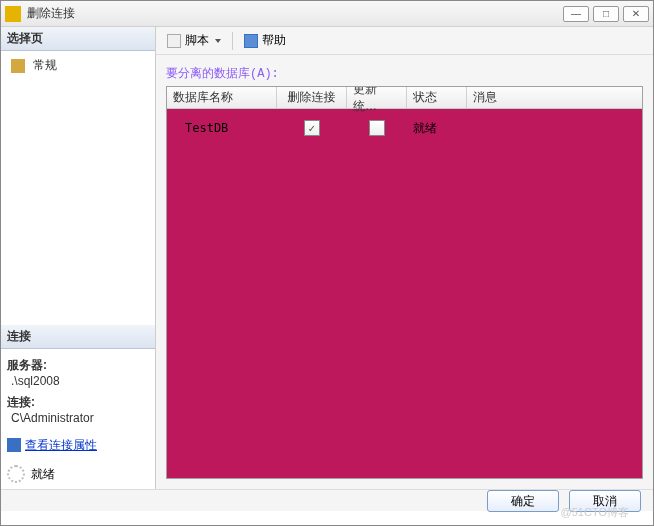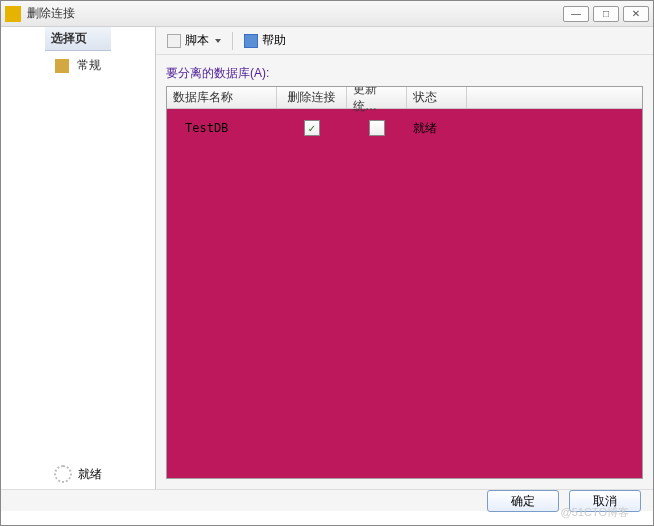--- a/index.html
+++ b/index.html
@@ -40,21 +40,20 @@
     .content {
       display: flex;
       height: calc(100% - 26px - 36px);
     }
     .sidebar {
       width: 155px;
       border-right: 1px solid #ccc;
       background: #fff;
       display: flex;
       flex-direction: column;
-      align-items: center;
     }
     .side-section-header {
       background: linear-gradient(#f0f4fa, #dce4f0);
       border-bottom: 1px solid #b8c4d8;
       padding: 3px 6px;
       font-weight: bold;
       color: #333;
     }
     .side-section-body {
       padding: 4px 6px;
@@ -137,21 +136,22 @@
     }
     .tool-sep { width: 1px; height: 18px; background: #ccc; margin: 0 2px; }
     .main-body {
       flex: 1;
       padding: 10px;
       display: flex;
       flex-direction: column;
     }
     .section-label {
       margin-bottom: 4px;
-      color: #4c1d95;
+      color: #8b5cf6;
+      font-family: Liberation Mono, monospace;
     }
     .grid-wrap {
       flex: 1;
       border: 1px solid #a0a0a0;
       background: #be185d;
       overflow: hidden;
     }
     .grid-header {
       display: flex;
       background: linear-gradient(#fdfdfd, #ececec);
@@ -244,20 +244,31 @@
       <div class="side-section-header">选择页</div>
       <div class="side-section-body">
         <div class="nav-item">
           <span class="nav-icon"></span>
           <span>常规</span>
         </div>
       </div>
     </div>
 
     <div>
+      <div class="side-section-header">连接</div>
+      <div class="side-section-body">
+        <div class="conn-label">服务器:</div>
+        <div class="conn-value">.\sql2008</div>
+        <div class="conn-label">连接:</div>
+        <div class="conn-value">C\Administrator</div>
+        <a class="conn-link">
+          <span class="link-icon"></span>
+          <span>查看连接属性</span>
+        </a>
+      </div>
     </div>
 
     <div>
       <div class="progress-row">
         <span class="spinner"></span>
         <span>就绪</span>
       </div>
     </div>
   </div>
 
@@ -276,20 +287,21 @@
     </div>
 
     <div class="main-body">
       <div class="section-label">要分离的数据库(A):</div>
       <div class="grid-wrap">
         <div class="grid-header">
           <div class="gh col-name">数据库名称</div>
           <div class="gh col-drop">删除连接</div>
           <div class="gh col-upd">更新统…</div>
           <div class="gh col-stat">状态</div>
+          <div class="gh col-msg">消息</div>
         </div>
         <div class="grid-row">
           <div class="gc cell-name col-name">TestDB</div>
           <div class="gc cell-check col-drop">
             <div class="chk">✓</div>
           </div>
           <div class="gc cell-check col-upd">
             <div class="chk"></div>
           </div>
           <div class="gc col-stat">就绪</div>

